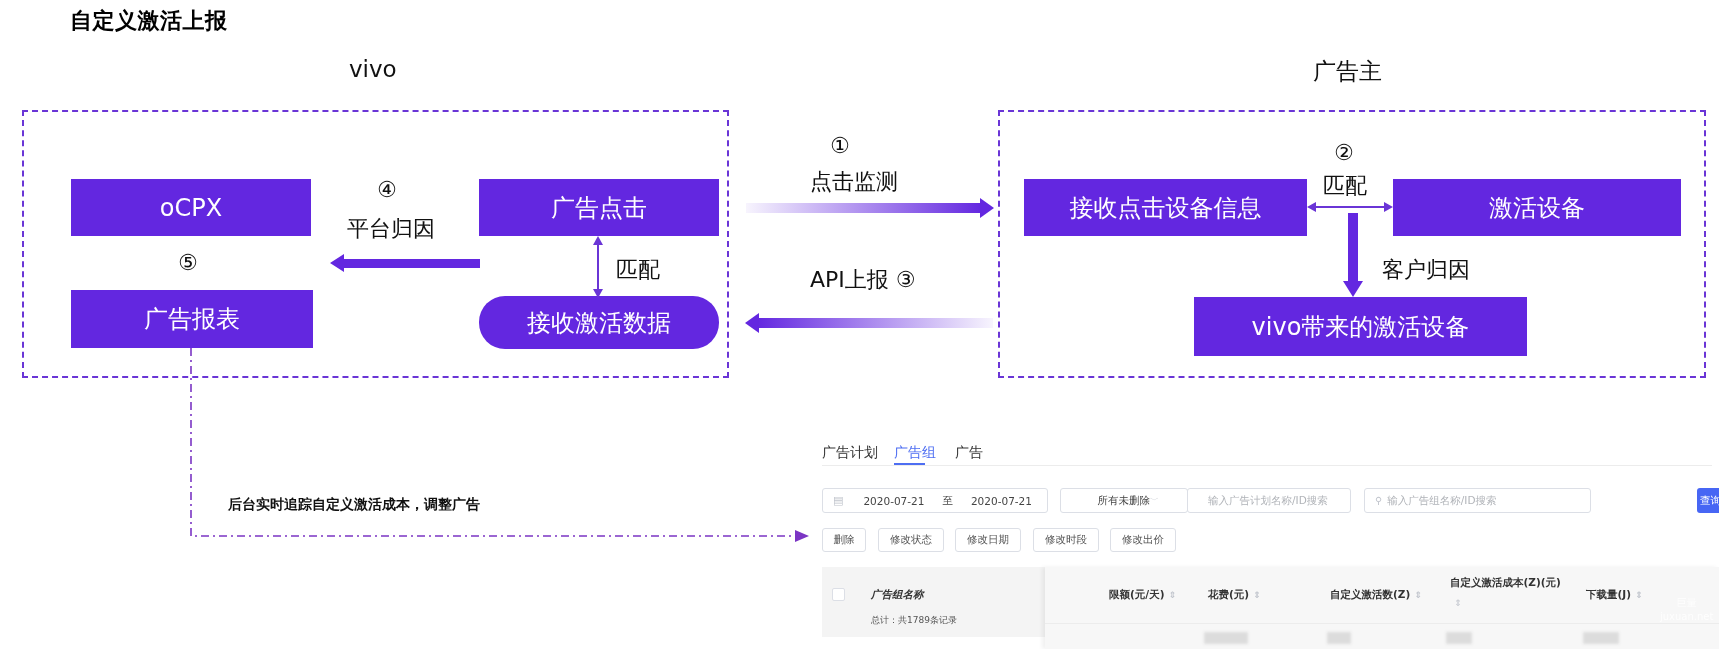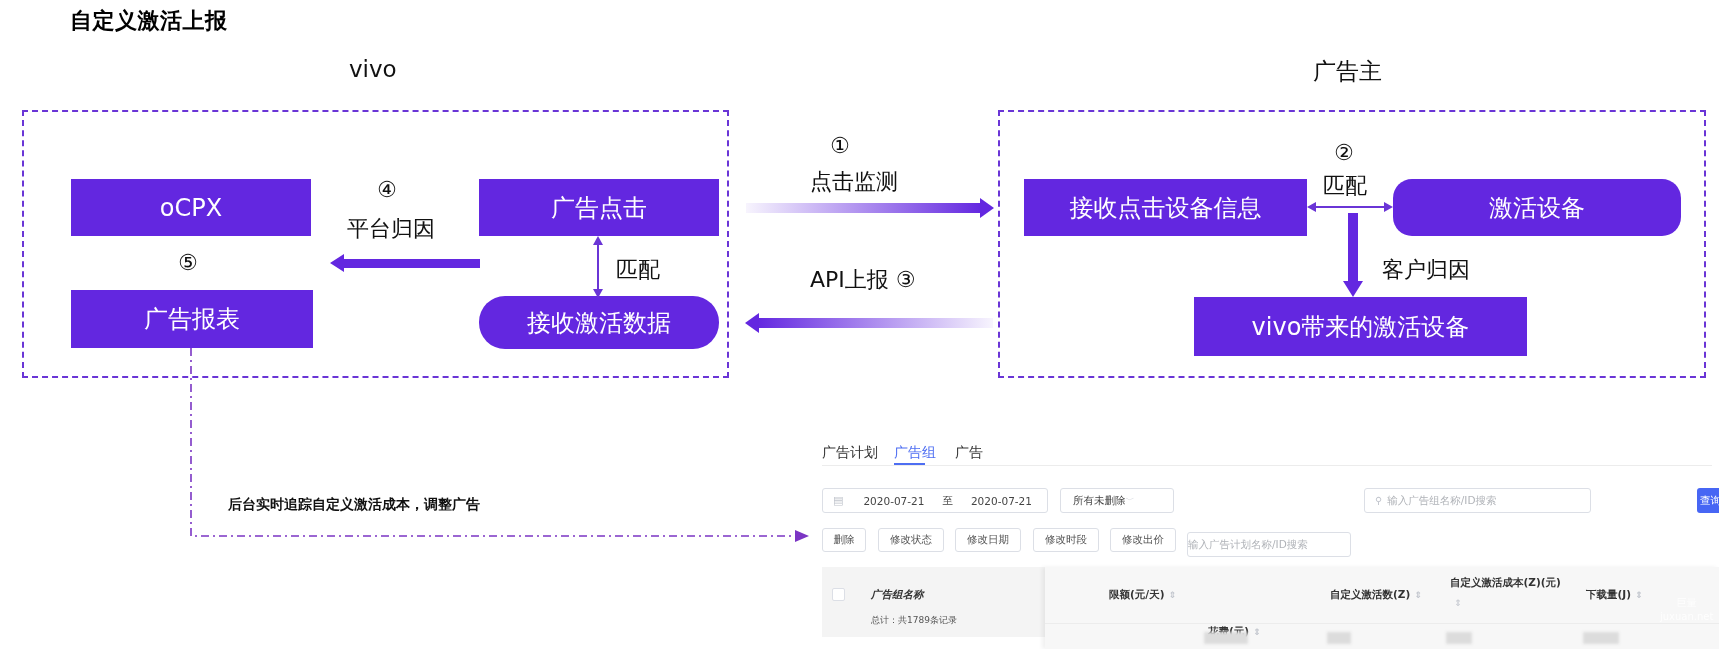--- a/index.html
+++ b/index.html
@@ -81,21 +81,21 @@
     <linearGradient id="gL" x1="0" y1="0" x2="1" y2="0">
       <stop offset="0" stop-color="#6327e0" stop-opacity="1"></stop>
       <stop offset="1" stop-color="#6327e0" stop-opacity="0.05"></stop>
     </linearGradient>
   </defs>
   <rect x="12" y="5" width="236" height="10" fill="url(#gL)"></rect>
   <polygon points="0,10 14,0 14,20" fill="#6327e0"></polygon>
 </svg>
 
 <div class="abs pbox" style="left:1024px; top:179px; width:283px; height:57px;">接收点击设备信息</div>
-<div class="abs pbox" style="left:1393px; top:179px; width:288px; height:57px;border-radius:19px;">激活设备</div>
+<div class="abs pbox" style="left:1393px; top:179px; width:288px; height:57px;">激活设备</div>
 <div class="abs pbox" style="left:1194px; top:297px; width:333px; height:59px;">vivo带来的激活设备</div>
 
 <div class="abs circ" style="left:1334px; top:140px;">②</div>
 <div class="abs lbl" style="left:1323px; top:171px;">匹配</div>
 
 <svg class="abs" style="left:1307px; top:200px;" width="86" height="14">
   <line x1="8" y1="7" x2="78" y2="7" stroke="#6a35d6" stroke-width="2"></line>
   <polygon points="0,7 9,2 9,12" fill="#6a35d6"></polygon>
   <polygon points="86,7 77,2 77,12" fill="#6a35d6"></polygon>
 </svg>
@@ -120,25 +120,25 @@
   <div class="abs tab" style="left:955px; top:444px;">广告</div>
   <div class="abs hr" style="left:822px; top:465px; width:890px;"></div>
   <div class="abs tab-underline" style="left:894px; top:463px; width:31px;"></div>
 
   <div class="abs field" style="left:822px; top:488px; width:226px; height:25px; padding-left:10px;">
     <span style="color:#c0c4cc; font-size:11px; margin-right:20px;">▤</span>
     <span>2020-07-21</span>
     <span style="margin:0 18px;">至</span>
     <span>2020-07-21</span>
   </div>
-  <div class="abs field" style="left:1060px; top:488px; width:114px; height:25px; padding-left:12px; justify-content:flex-start; padding-right:10px;">
+  <div class="abs field" style="left:1060px; top:488px; width:128px; height:25px; padding-left:12px; justify-content:flex-end; padding-right:28px;">
     <span>所有未删除</span>
     <span style="color:#c0c4cc; font-size:9px;">﹀</span>
   </div>
-  <div class="abs field" style="left:1187px; top:488px; width:164px; height:25px; padding-left:0;margin-top:44px;">
+  <div class="abs field" style="left:1187px; top:488px; width:164px; height:25px; padding-left:20px;">
     <span class="placeholder">输入广告计划名称/ID搜索</span>
   </div>
   <div class="abs field" style="left:1364px; top:488px; width:227px; height:25px; padding-left:10px;">
     <span style="color:#c0c4cc; font-size:10px; margin-right:5px;">⚲</span>
     <span class="placeholder">输入广告组名称/ID搜索</span>
   </div>
   <div class="abs btn-primary" style="left:1697px; top:488px; width:27px; height:25px;font-family:Liberation Mono, monospace;">查询</div>
 
   <div class="abs btn" style="left:822px; top:528px; width:44px; height:24px;">删除</div>
   <div class="abs btn" style="left:878px; top:528px; width:66px; height:24px;">修改状态</div>
@@ -150,21 +150,21 @@
   <div class="abs" style="left:1045px; top:567px; width:674px; height:82px; background:#f7f7f7; box-shadow:-3px 0 4px rgba(0,0,0,0.06);"></div>
   <div class="abs" style="left:1045px; top:623px; width:674px; height:1px; background:#ececec;"></div>
 
   <div class="abs" style="left:832px; top:588px; width:11px; height:11px; border:1px solid #dcdfe6; background:#fff; border-radius:2px;"></div>
   <div class="abs th" style="left:871px; top:588px;font-style:italic;">广告组名称</div>
   <div class="abs" style="left:871px; top:614px; font-size:9px; color:#555;">总计：共1789条记录</div>
 
   <div class="abs th" style="left:1109px; top:588px;">
     <span>限额(元/天)</span><span class="sort">⇕</span>
   </div>
-  <div class="abs th" style="left:1208px; top:588px;margin-top:37px;">
+  <div class="abs th" style="left:1208px; top:588px;">
     <span>花费(元)</span><span class="sort">⇕</span>
   </div>
   <div class="abs th" style="left:1330px; top:588px;">
     <span>自定义激活数(Z)</span><span class="sort">⇕</span>
   </div>
   <div class="abs th" style="left:1450px; top:576px;">
     <span>自定义激活成本(Z)(元)</span>
   </div>
   <div class="abs sort" style="left:1450px; top:598px;">⇕</div>
   <div class="abs th" style="left:1586px; top:588px;">

